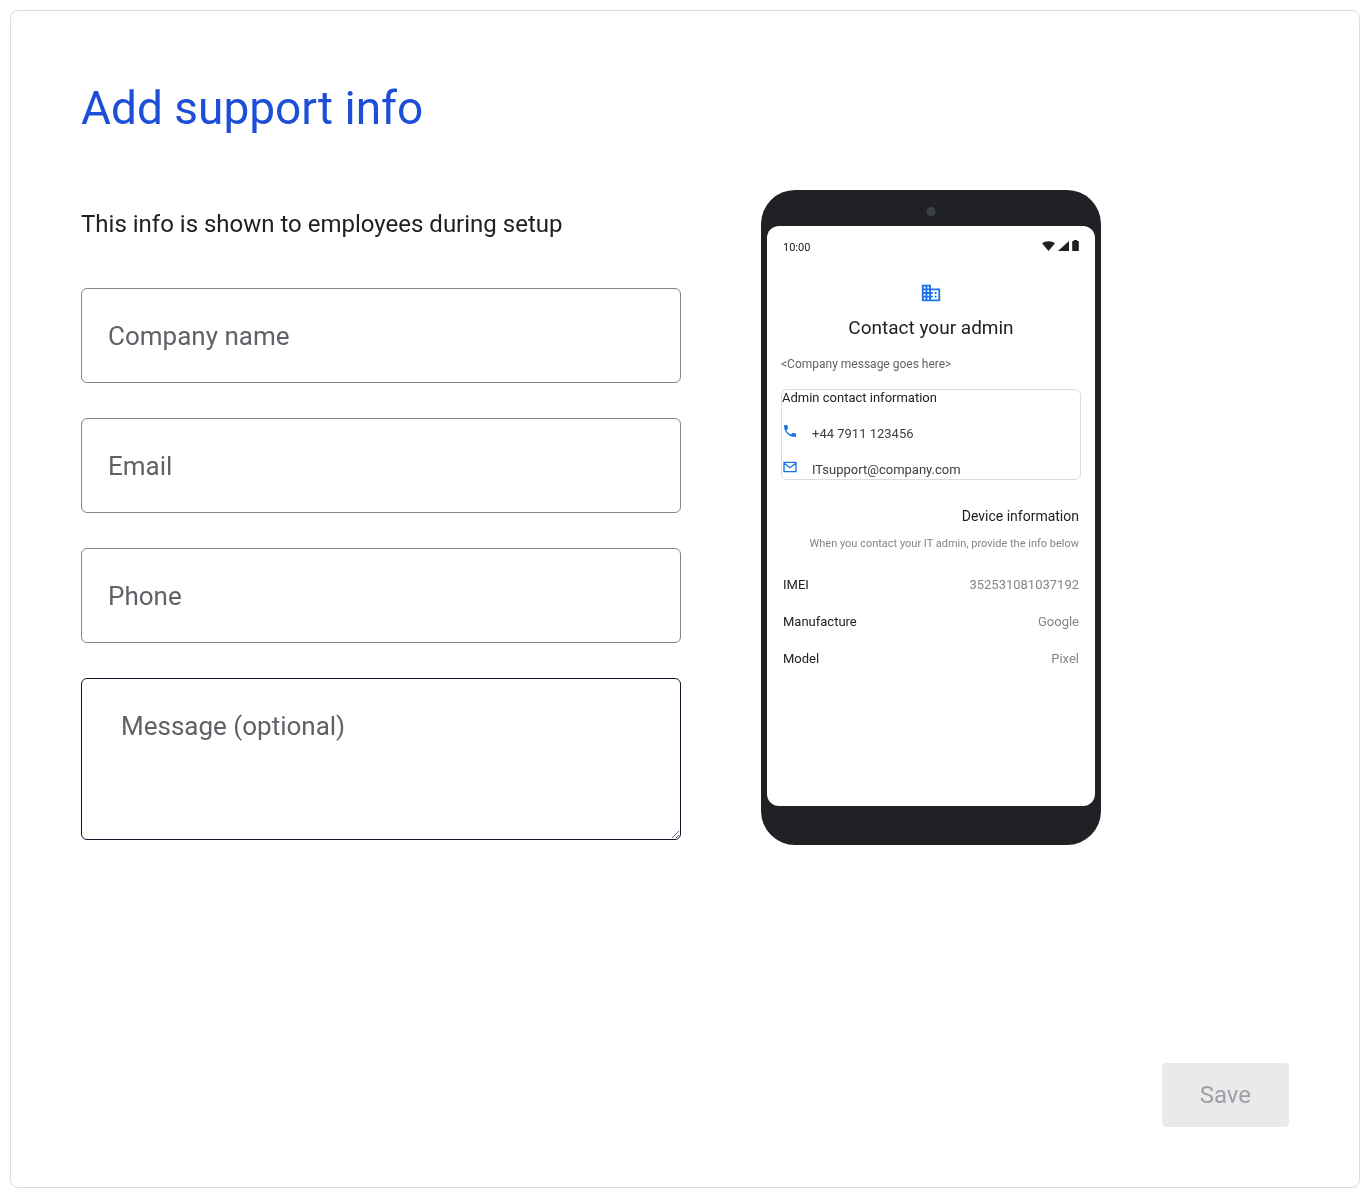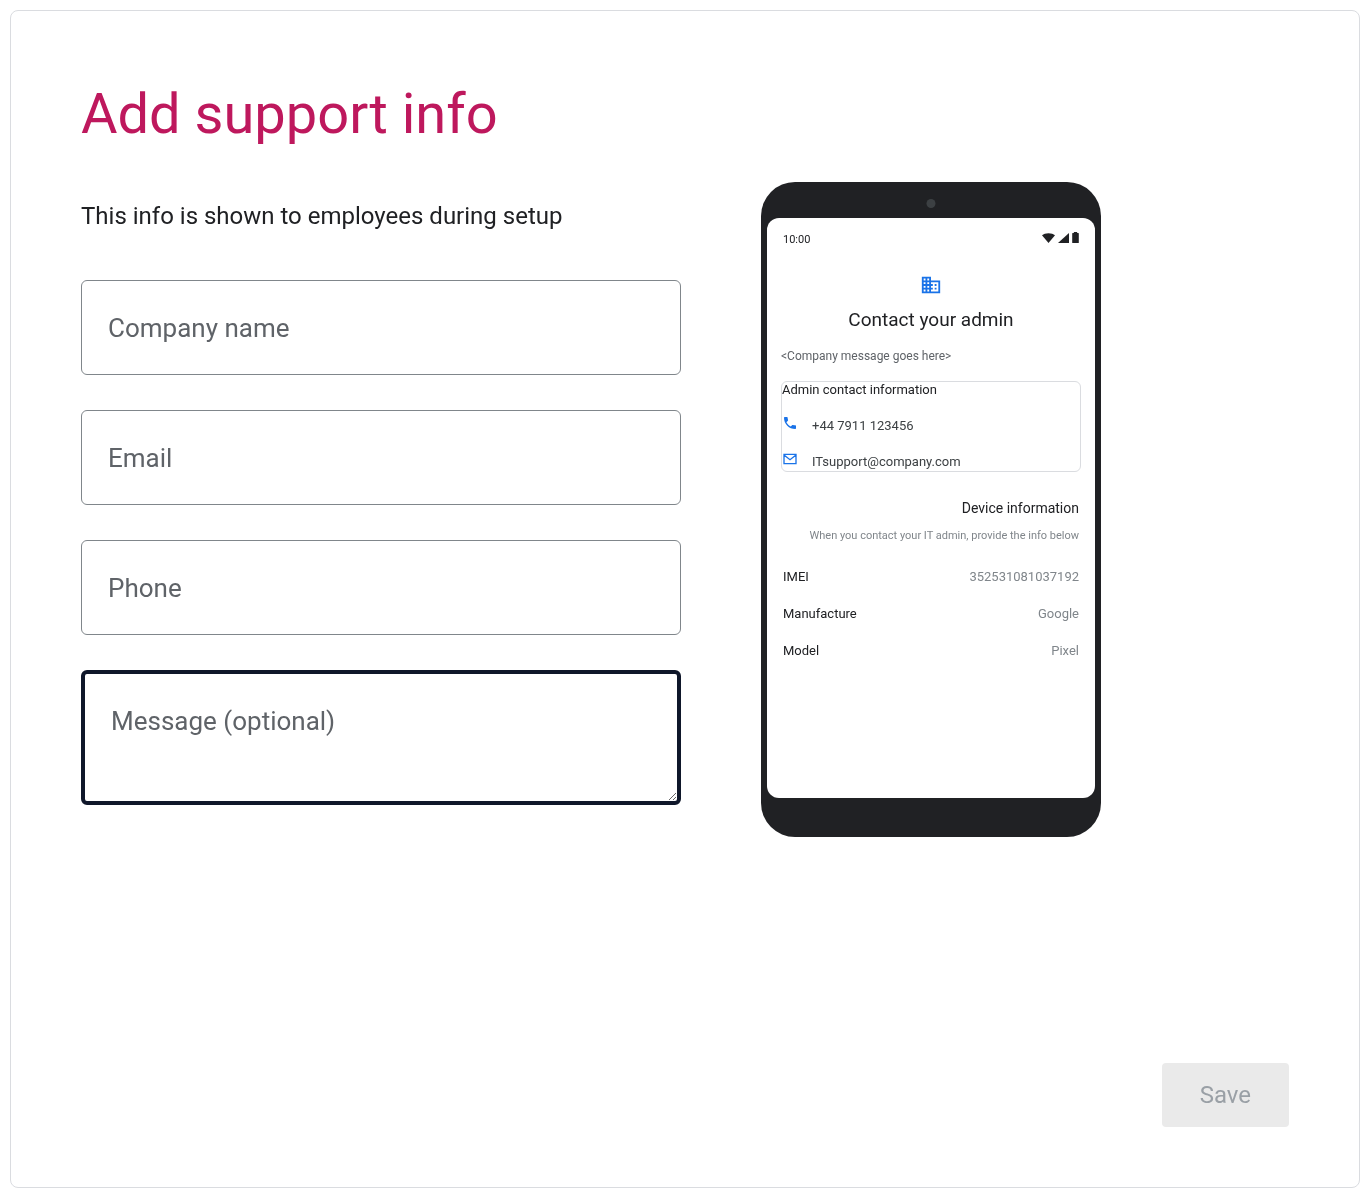--- a/index.html
+++ b/index.html
@@ -14,24 +14,24 @@
     }
     .container {
       border: 1px solid #dadce0;
       border-radius: 8px;
       padding: 70px 70px 60px 70px;
       width: 1350px;
       height: 1178px;
       position: relative;
     }
     .page-title {
-      font-size: 56px;
+      font-size: 46px;
       font-weight: 400;
-      color: #be185d;
-      margin-bottom: 55px;
+      color: #1d4ed8;
+      margin-bottom: 75px;
     }
     .subtitle {
       font-size: 24px;
       color: #202124;
       margin-bottom: 50px;
     }
     .content-row {
       display: flex;
       gap: 80px;
     }
@@ -50,24 +50,24 @@
       font-size: 26px;
       font-family: inherit;
       color: #202124;
       outline: none;
     }
     .text-input::placeholder {
       color: #5f6368;
     }
     .textarea-input {
       width: 100%;
-      height: 135px;
-      border: 4px solid #0f172a;
+      height: 162px;
+      border: 1px solid #0f172a;
       border-radius: 6px;
-      padding: 32px 26px;
+      padding: 32px 39px;
       font-size: 26px;
       font-family: inherit;
       color: #202124;
       outline: none;
       resize: both;
     }
     .textarea-input::placeholder {
       color: #5f6368;
     }
     .phone-frame {

